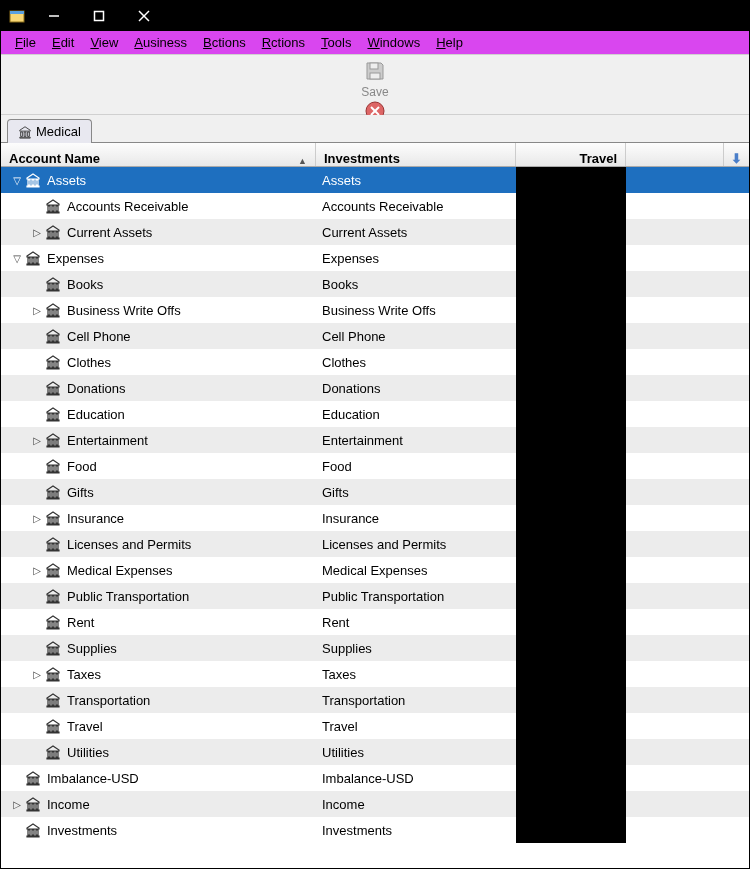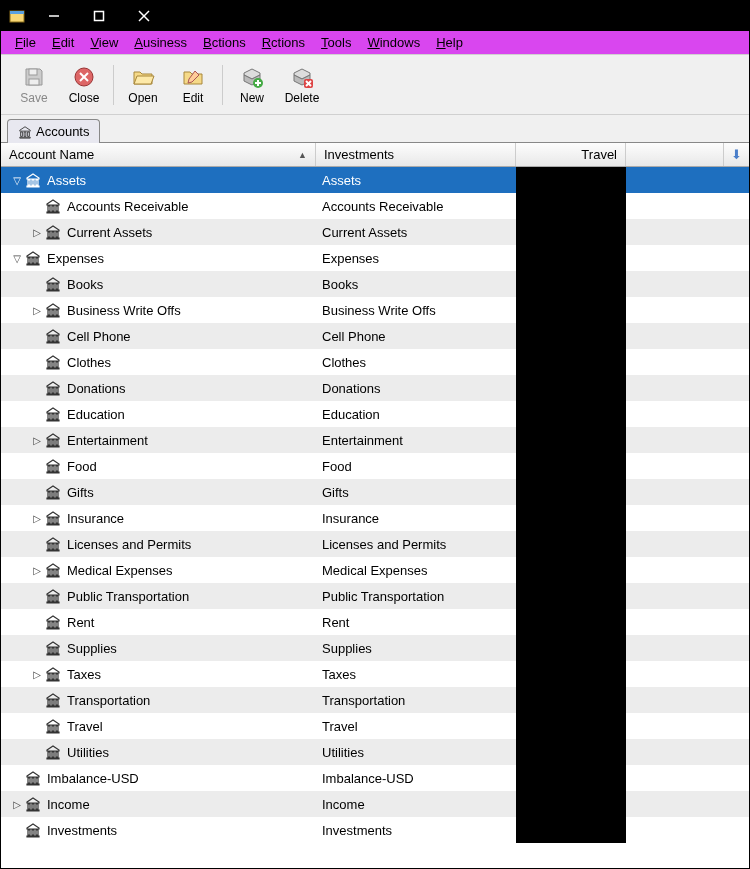--- a/index.html
+++ b/index.html
@@ -12,35 +12,35 @@
 .titlebar-btns { display: flex; }
 .titlebar-btn { width: 45px; height: 30px; display: flex; align-items: center; justify-content: center; color: #fff; }
 .titlebar-btn svg { width: 12px; height: 12px; }
 
 
 .menubar { background: #d946ef; height: 24px; display: flex; align-items: flex-end; padding: 2px 6px; border-bottom: 1px solid #d0d0d0; }
 .menu-item { padding: 2px 8px; font-size: 13px; cursor: default; }
 .menu-item u { text-decoration: underline; }
 
 
-.toolbar { background: #f0f0f0; height: 60px; display: flex; align-items: center; padding: 4px 8px; gap: 0; border-bottom: 1px solid #d0d0d0; }
+.toolbar { background: #f0f0f0; height: 60px; display: flex; align-items: center; padding: 4px 8px; gap: 0; border-bottom: 1px solid #d0d0d0; flex-direction: column; }
 .tool-btn { display: flex; flex-direction: column; align-items: center; justify-content: center; width: 50px; height: 52px; gap: 2px; cursor: default; }
 .tool-btn.disabled { color: #888; }
 .tool-btn svg { width: 24px; height: 24px; }
 .tool-label { font-size: 12px; }
 .tool-sep { width: 1px; height: 40px; background: #ccc; margin: 0 4px; }
 
 
 .tabbar { background: #f0f0f0; height: 28px; display: flex; align-items: flex-end; padding: 0 6px; border-bottom: 1px solid #888; }
 .tab { background: #e8e8f0; border: 1px solid #888; border-bottom: none; border-radius: 4px 4px 0 0; padding: 4px 10px; display: flex; align-items: center; gap: 4px; font-size: 13px; position: relative; top: 1px; }
 .tab svg { width: 14px; height: 14px; }
 
 
 .col-headers { display: flex; height: 24px; background: linear-gradient(#fdfdfd,#e8e8e8); border-bottom: 1px solid #aaa; font-size: 13px; }
-.col { display: flex; align-items: center; padding: 0 8px; border-right: 1px solid #ccc; }
+.col { display: flex; align-items: flex-end; padding: 0 8px; border-right: 1px solid #ccc; font-weight: bold; }
 .col-name { width: 315px; justify-content: space-between; }
 .col-desc { width: 200px; }
 .col-total { width: 110px; justify-content: flex-end; }
 .col-spacer { flex: 1; }
 .col-arrow { width: 25px; justify-content: center; border-right: none; }
 .sort-tri { font-size: 9px; color: #555; }
 
 
 .tree { flex: 1; overflow: auto; background: #fff; font-size: 13px; }
 .row { display: flex; height: 26px; align-items: center; }
@@ -153,21 +153,21 @@
       </svg>
     <span class="tool-label">Delete</span>
   </div>
 </div>
 
 <div class="tabbar">
   <div class="tab">
     <svg viewBox="0 0 16 16">
         <path d="M2 6l6-4 6 4v1H2z M3 8h2v5H3z M7 8h2v5H7z M11 8h2v5h-2z M2 14h12v1H2z" fill="none" stroke="#333"></path>
       </svg>
-    <span>Accounts</span>
+    <span>Medical</span>
   </div>
 </div>
 
 <div class="col-headers">
   <div class="col col-name">
     <span>Account Name</span>
     <span class="sort-tri">▲</span>
   </div>
   <div class="col col-desc">
     <span>Investments</span>

